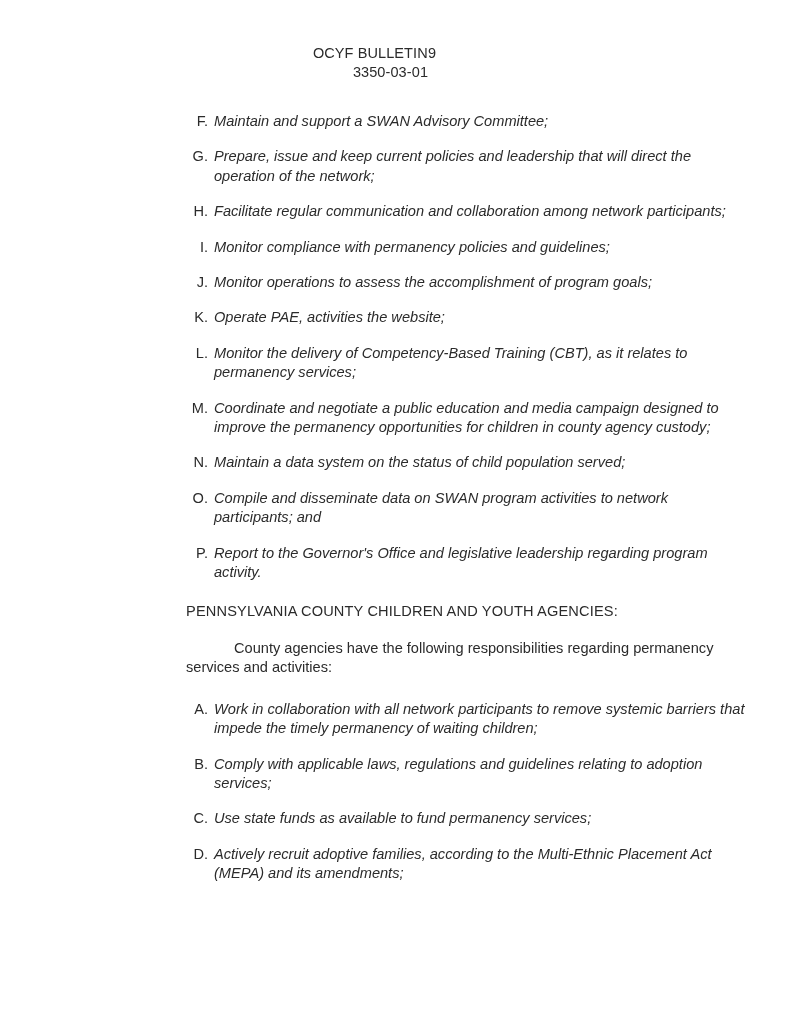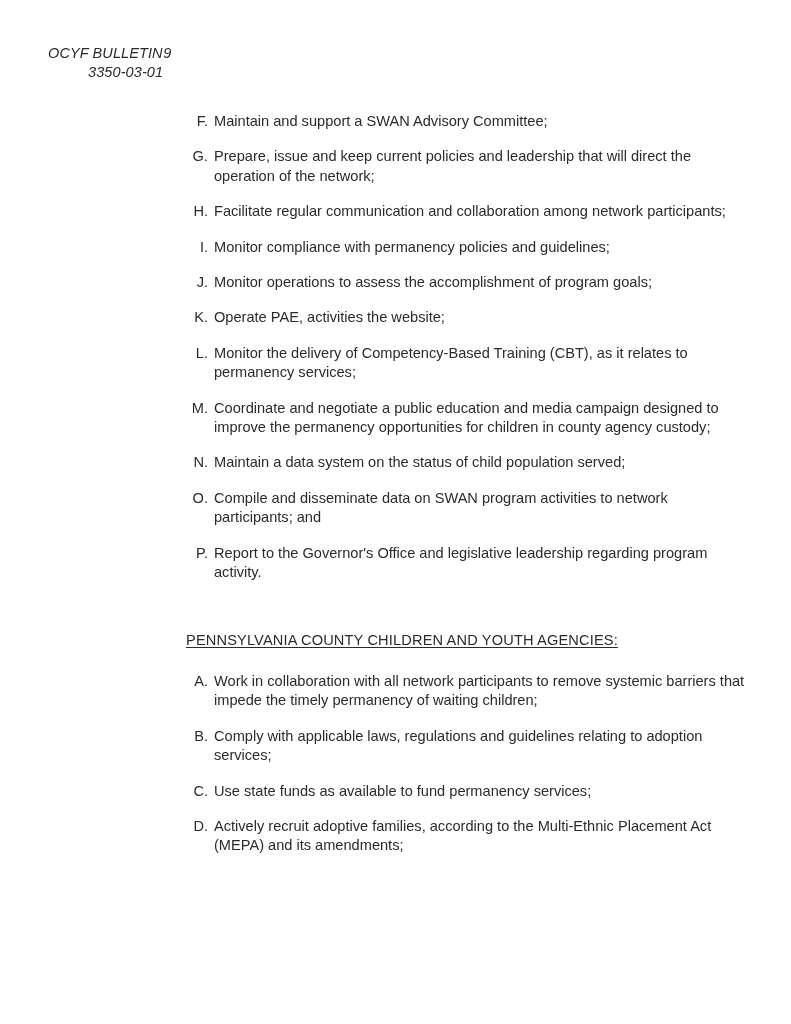--- a/index.html
+++ b/index.html
@@ -25,22 +25,21 @@
   
   .running-head {
     position: absolute;
     left: 48px;
     top: 44px;
     width: 695px;
   }
   .head-row {
     display: flex;
     align-items: flex-start;
-    justify-content: flex-start;
-    font-style: italic;
+    justify-content: center;
   }
   .head-left {
     font-size: 14.5px;
     line-height: 19px;
     letter-spacing: 0.1px;
   }
   .head-title {
     white-space: nowrap;
   }
   .head-number {
@@ -83,28 +82,28 @@
     font-size: 14.6px;
     line-height: 19.4px;
     box-sizing: border-box;
     white-space: nowrap;
   }
   .alpha-text {
     flex: 1 1 auto;
     font-size: 14.6px;
     line-height: 19.4px;
     text-align: left;
+    font-style: italic;
   }
 
   
   .section-heading {
-    margin-top: 48px;
-    font-size: 14.6px;
-    line-height: 19.4px;
-    text-decoration: underline;
+    margin-top: 19px;
+    font-size: 14.6px;
+    line-height: 19.4px;
     text-underline-offset: 2px;
     display: inline-block;
     white-space: nowrap;
     letter-spacing: 0.15px;
   }
 
   
   .intro-para {
     margin-top: 18px;
     font-size: 14.6px;
@@ -179,20 +178,21 @@
         <li class="alpha-item">
           <span class="alpha-marker">P.</span>
           <span class="alpha-text">Report to the Governor's Office and legislative leadership regarding program activity.</span>
         </li>
       </ul>
 
     <div>
       <span class="section-heading">PENNSYLVANIA COUNTY CHILDREN AND YOUTH AGENCIES:</span>
     </div>
 
+    <p class="intro-para">County agencies have the following responsibilities regarding permanency services and activities:</p>
 
     <ul class="alpha-list list-gap" id="county-list">
         <li class="alpha-item">
           <span class="alpha-marker">A.</span>
           <span class="alpha-text">Work in collaboration with all network participants to remove systemic barriers that impede the timely permanency of waiting children;</span>
         </li>
         <li class="alpha-item">
           <span class="alpha-marker">B.</span>
           <span class="alpha-text">Comply with applicable laws, regulations and guidelines relating to adoption services;</span>
         </li>

